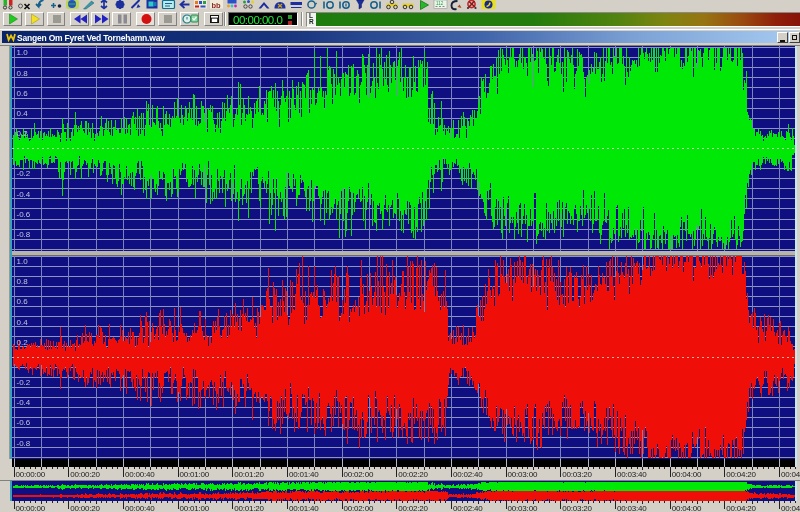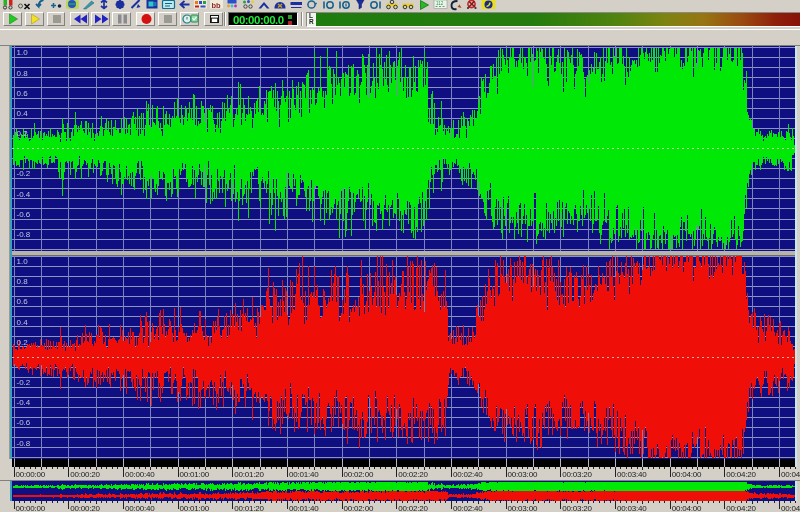--- a/index.html
+++ b/index.html
@@ -202,33 +202,46 @@
       <div style="position:absolute;left:204px;top:1px;width:19px;height:14px;background:#d4d0c8;border-top:1px solid #fff;border-left:1px solid #fff;border-right:1px solid #808080;border-bottom:1px solid #808080">
         <svg width="19" height="12" style="position:absolute;left:0;top:0">
           <rect x="5" y="2" width="9" height="8" fill="#111"></rect>
           <rect x="6" y="3" width="7" height="1.6" fill="#fff"></rect>
           <rect x="6.8" y="5.6" width="5.4" height="3.4" fill="#fff"></rect>
         </svg>
       </div>
 <div class="abs" style="left:224px;top:1px;width:1px;height:14px;background:#8a8a84"></div>
       <div class="abs" style="left:225px;top:1px;width:1px;height:14px;background:#fff"></div>
       <div class="abs" style="left:228px;top:1px;width:70px;height:14px;background:#000;border-top:1px solid #6a6a6a;border-left:1px solid #6a6a6a;border-bottom:1px solid #fff;border-right:1px solid #fff">
-<div class="abs" style="left:4px;top:0.5px;font-size:11.5px;font-weight:bold;letter-spacing:-0.5px;color:#22e83c">00:00:00.0</div>
+<div class="abs" style="left:4px;top:0.5px;font-size:11.5px;font-weight:normal;letter-spacing:-0.5px;color:#22e83c">00:00:00.0</div>
 <div class="abs" style="left:59px;top:2px;width:4px;height:4px;background:#2a9a2a"></div>
 <div class="abs" style="left:59px;top:7.5px;width:4px;height:4px;background:#b42222"></div>
 </div>
 <div class="abs" style="left:301px;top:1px;width:1px;height:14px;background:#8a8a84"></div>
 <div class="abs" style="left:302px;top:1px;width:1px;height:14px;background:#fff"></div>
 <div class="abs" style="left:306px;top:0.5px;width:494px;height:15px;border-top:1px solid #8a8a84;border-left:1px solid #8a8a84;border-bottom:1px solid #fff;background:#eef4ee">
 <div class="abs" style="left:2px;top:0px;font-size:6.5px;font-weight:bold;color:#222;line-height:6.5px">L<br>R</div>
 <div class="abs" style="left:9px;top:0;width:485px;height:13.5px;background:linear-gradient(to right,#1e7c0e 0%,#257c0e 45%,#51830f 62%,#7e8410 72%,#977412 80%,#9a4a10 88%,#8f1e0a 95%,#871208 100%)"></div>
 </div>
 </div>
 <div class="abs" style="left:0;top:29px;width:800px;height:1px;background:#fff"></div>
 
+<div class="abs" style="left:2px;top:31px;width:796px;height:12px;background:linear-gradient(to right,#0a246a 0%,#16337c 35%,#3f63a8 60%,#7da3d6 80%,#a6caf0 100%)">
+<svg width="11" height="9" style="position:absolute;left:3.5px;top:2px">
+        <path d="M1 1l1.6 6L5 2.5 7.4 7 9 1" stroke="#f2c800" stroke-width="1.7" fill="none"></path>
+      </svg>
+<div class="abs" style="left:15px;top:2px;font-size:8.5px;letter-spacing:-0.2px;font-weight:bold;color:#fff">Sangen Om Fyret Ved Tornehamn.wav</div>
+<div class="abs" style="left:775px;top:0.5px;width:11px;height:11px;background:#d4d0c8;border-top:1px solid #fff;border-left:1px solid #fff;border-right:1px solid #404040;border-bottom:1px solid #404040">
+  <div class="abs" style="left:2px;top:7px;width:5px;height:2px;background:#111"></div>
+      </div>
+<div class="abs" style="left:786.5px;top:0.5px;width:11px;height:11px;background:#d4d0c8;border-top:1px solid #fff;border-left:1px solid #fff;border-right:1px solid #404040;border-bottom:1px solid #404040">
+  <div class="abs" style="left:2px;top:2px;width:5px;height:5px;border:1.5px solid #111"></div>
+      </div>
+
+</div>
 <div class="abs" style="left:0;top:43px;width:800px;height:2px;background:#d4d0c8"></div>
 
 <svg class="abs" style="left:0;top:46px" width="800" height="434" viewBox="0 46 800 434" shape-rendering="crispEdges">
 <rect x="12" y="46" width="783" height="413" fill="#0f0f82"></rect>
 <line x1="12" y1="249.2" x2="795" y2="249.2" stroke="#8d93c0" stroke-width="1"></line>
       <line x1="12" y1="239.2" x2="795" y2="239.2" stroke="#8d93c0" stroke-width="1"></line>
       <line x1="12" y1="229.1" x2="795" y2="229.1" stroke="#8d93c0" stroke-width="1"></line>
       <line x1="12" y1="219.0" x2="795" y2="219.0" stroke="#8d93c0" stroke-width="1"></line>
       <line x1="12" y1="208.9" x2="795" y2="208.9" stroke="#8d93c0" stroke-width="1"></line>
       <line x1="12" y1="198.8" x2="795" y2="198.8" stroke="#8d93c0" stroke-width="1"></line>

